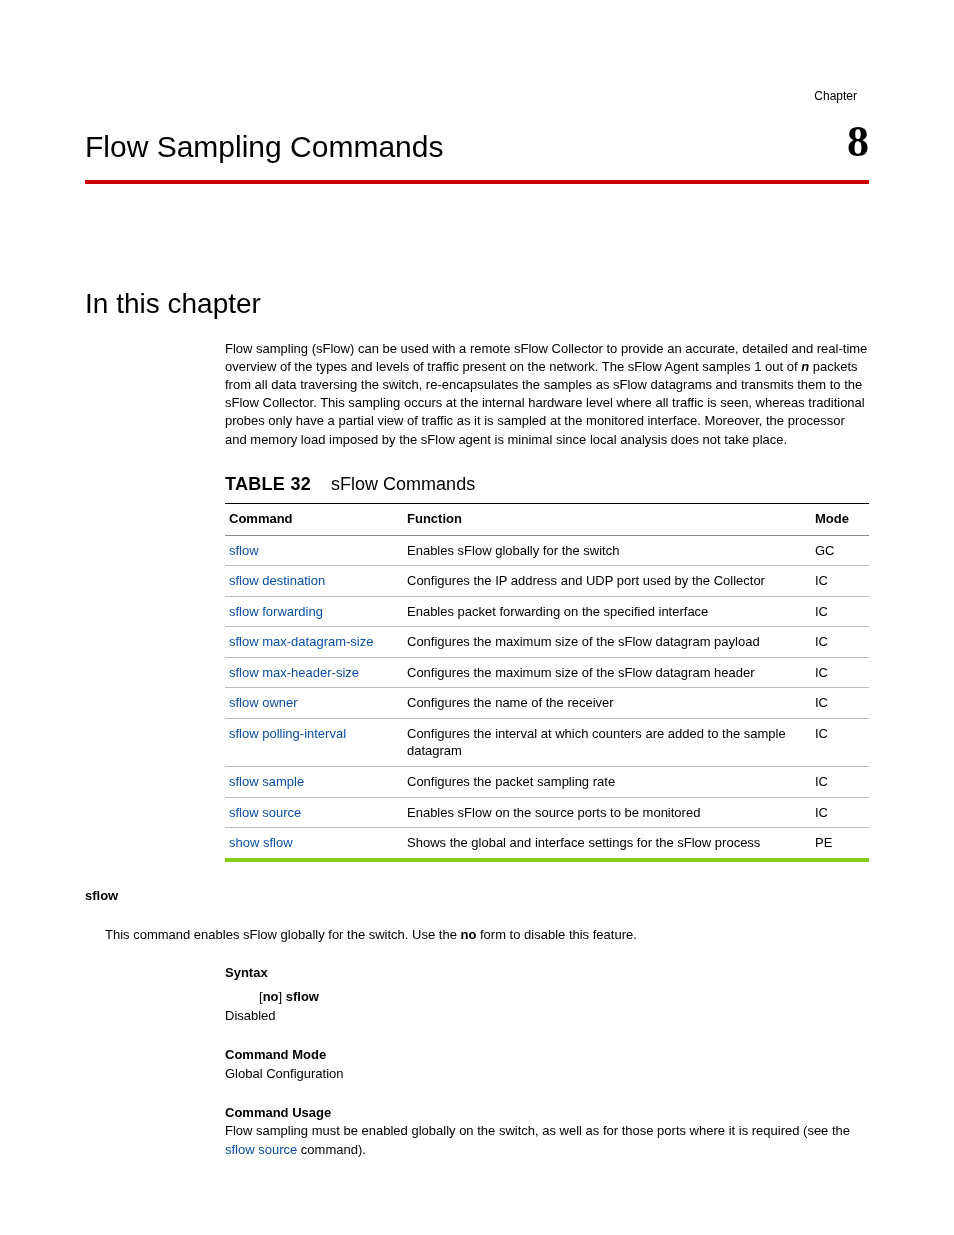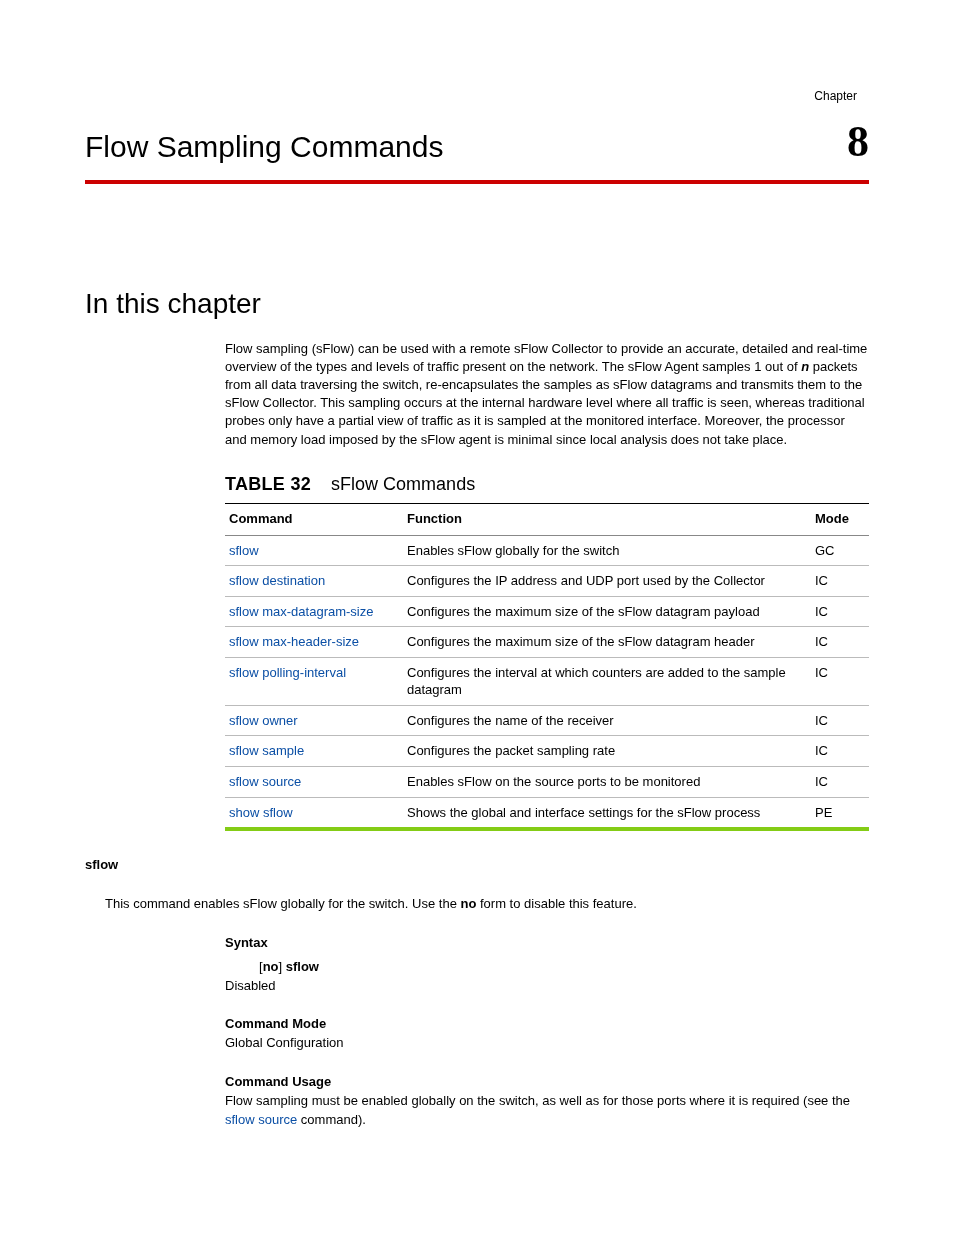--- a/index.html
+++ b/index.html
@@ -142,37 +142,42 @@
           <td class="link">sflow</td>
           <td>Enables sFlow globally for the switch</td>
           <td>GC</td>
         </tr>
         <tr>
           <td class="link">sflow destination</td>
           <td>Configures the IP address and UDP port used by the Collector</td>
           <td>IC</td>
         </tr>
         <tr>
+          <td class="link">sflow forwarding</td>
+          <td>Enables packet forwarding on the specified interface</td>
+          <td>IC</td>
+        </tr>
+        <tr>
           <td class="link">sflow max-datagram-size</td>
           <td>Configures the maximum size of the sFlow datagram payload</td>
           <td>IC</td>
         </tr>
         <tr>
           <td class="link">sflow max-header-size</td>
           <td>Configures the maximum size of the sFlow datagram header</td>
           <td>IC</td>
         </tr>
         <tr>
+          <td class="link">sflow owner</td>
+          <td>Configures the name of the receiver</td>
+          <td>IC</td>
+        </tr>
+        <tr>
           <td class="link">sflow polling-interval</td>
           <td>Configures the interval at which counters are added to the sample datagram</td>
-          <td>IC</td>
-        </tr>
-        <tr>
-          <td class="link">sflow owner</td>
-          <td>Configures the name of the receiver</td>
           <td>IC</td>
         </tr>
         <tr>
           <td class="link">sflow sample</td>
           <td>Configures the packet sampling rate</td>
           <td>IC</td>
         </tr>
         <tr>
           <td class="link">sflow source</td>
           <td>Enables sFlow on the source ports to be monitored</td>

